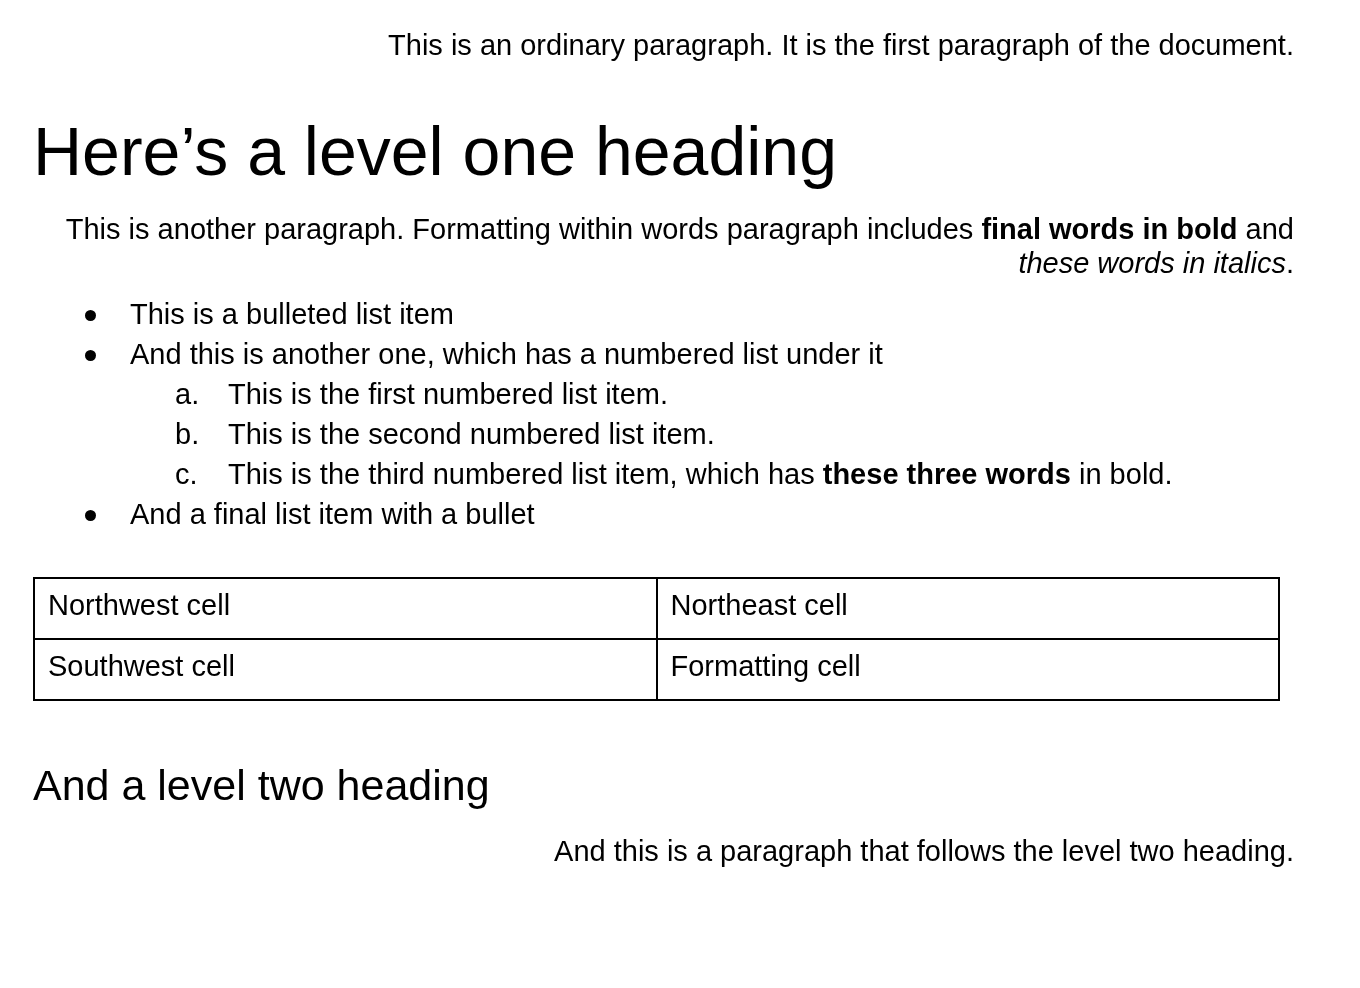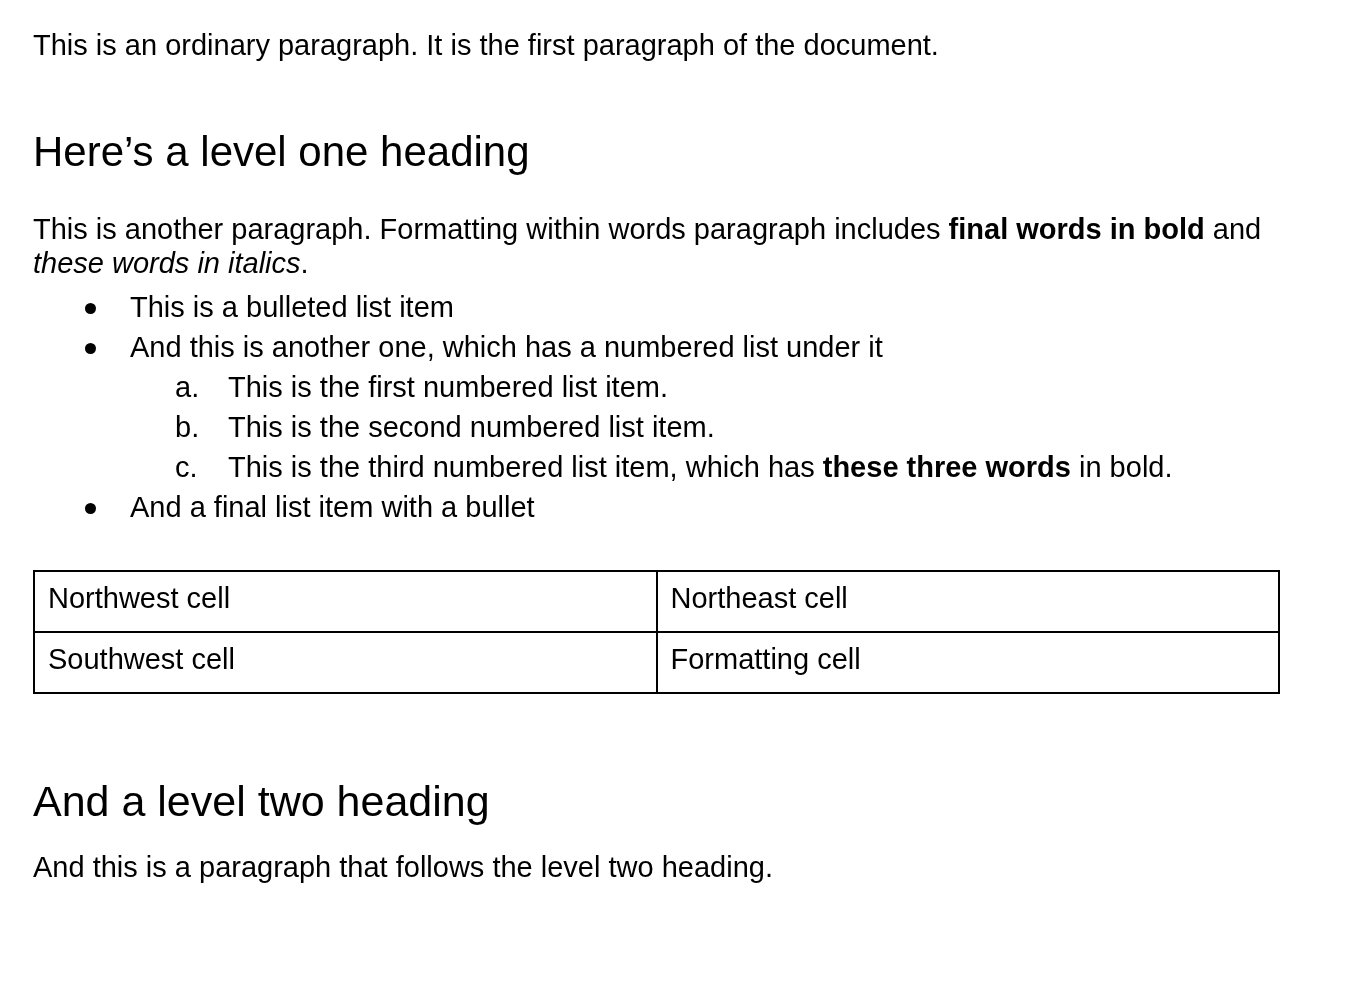--- a/index.html
+++ b/index.html
@@ -14,28 +14,29 @@
     color: #000000;
     font-family: "Liberation Sans", sans-serif;
     font-size: 29px;
     overflow: hidden;
   }
   .content {
     padding-left: 33px;
     width: 1280px;
   }
   p {
-    margin: 0;
+    margin: 14px;
     line-height: 34px;
     width: 1247px;
+    text-align: right;
   }
   .p-first { margin-top: 28px; }
   h1 {
     margin: 59px 0 0 0;
-    font-size: 42px;
+    font-size: 68px;
     line-height: 61px;
     font-weight: 400;
     letter-spacing: 0;
   }
   .p-second { margin-top: 30px; }
   .doc-list { margin-top: 7px; }
   .li {
     position: relative;
     height: 40px;
     line-height: 40px;
@@ -65,21 +66,21 @@
   }
   table.doc-table td {
     border: 2px solid #000000;
     width: 50%;
     height: 61px;
     padding: 0 6px 8px 13px;
     vertical-align: middle;
     line-height: 40px;
   }
   h2 {
-    margin: 83px 0 0 0;
+    margin: 60px 0 0 0;
     font-size: 43px;
     line-height: 49px;
     font-weight: 400;
   }
   .p-last { margin-top: 24px; }
   b, strong { font-weight: 700; }
   i, em { font-style: italic; }
 </style>
 </head>
 <body>

